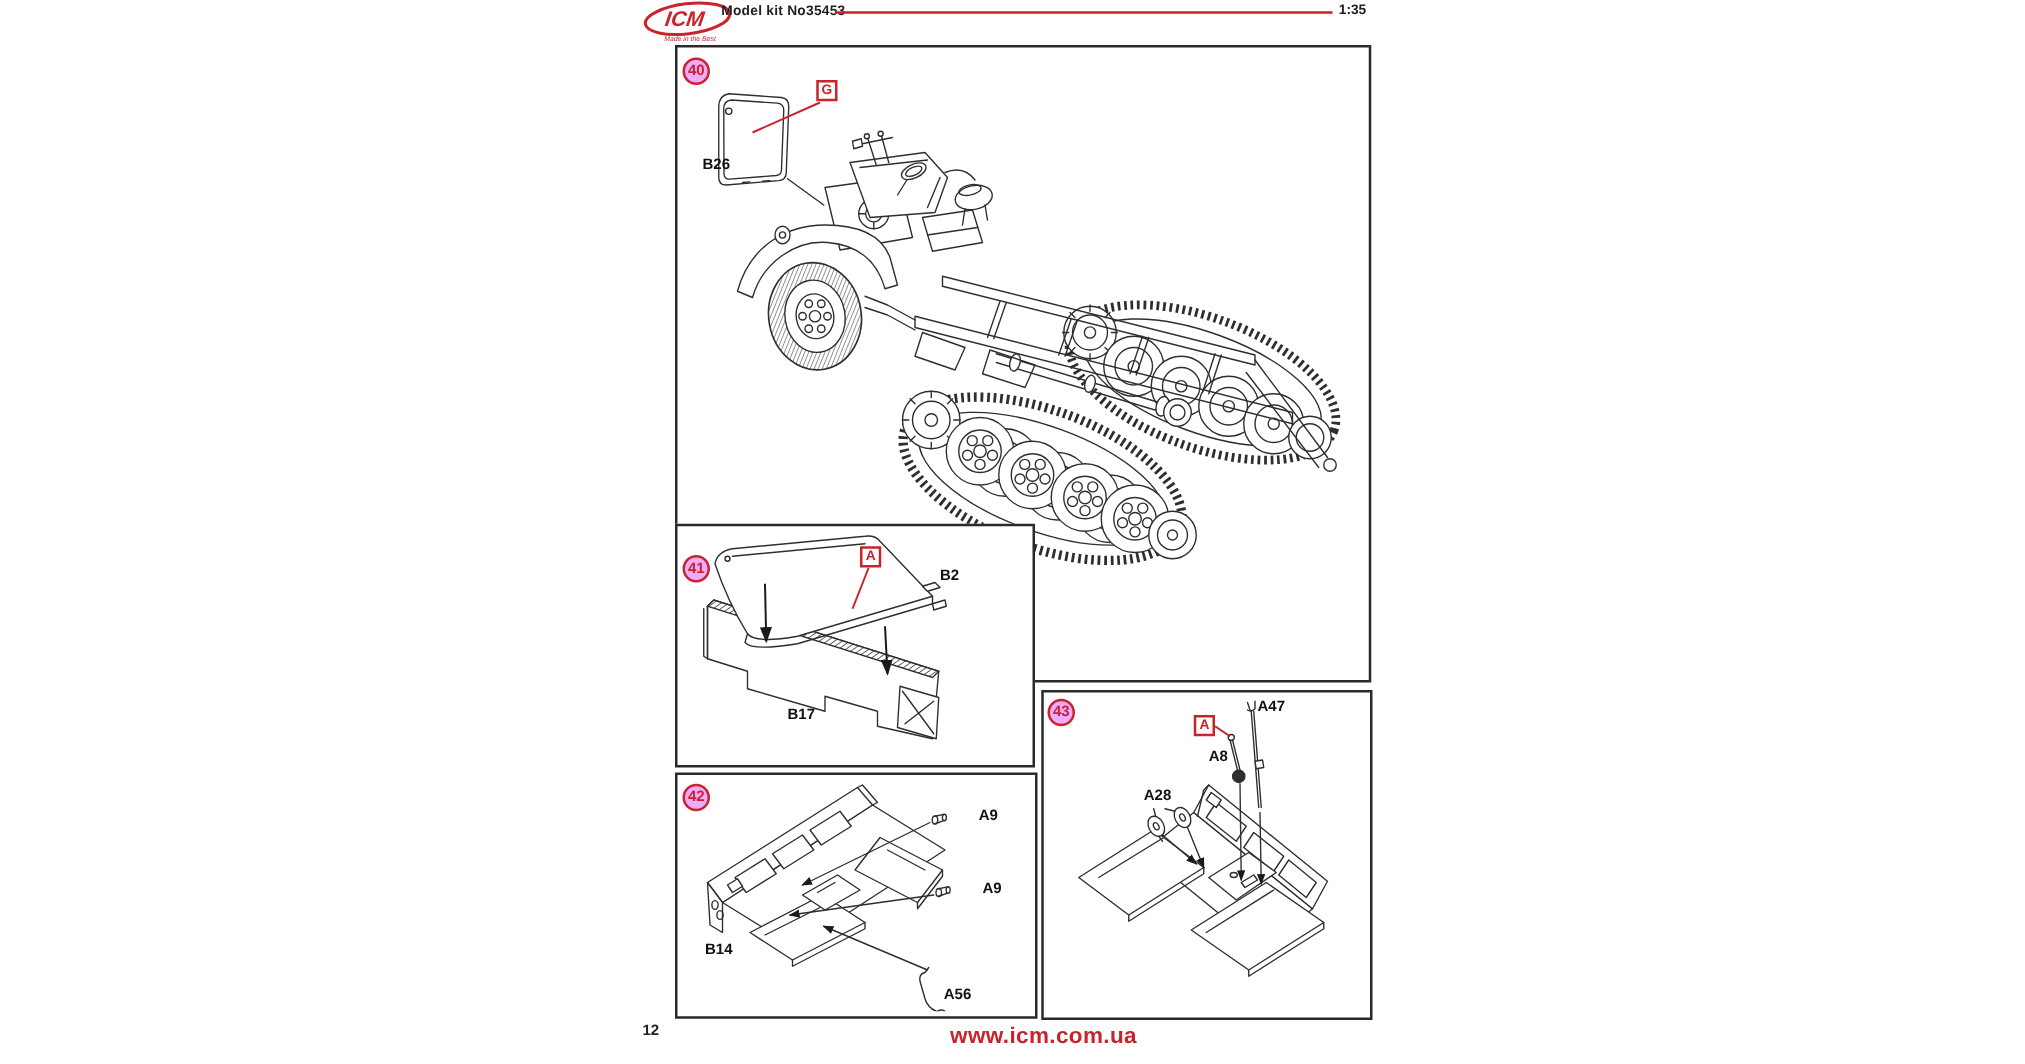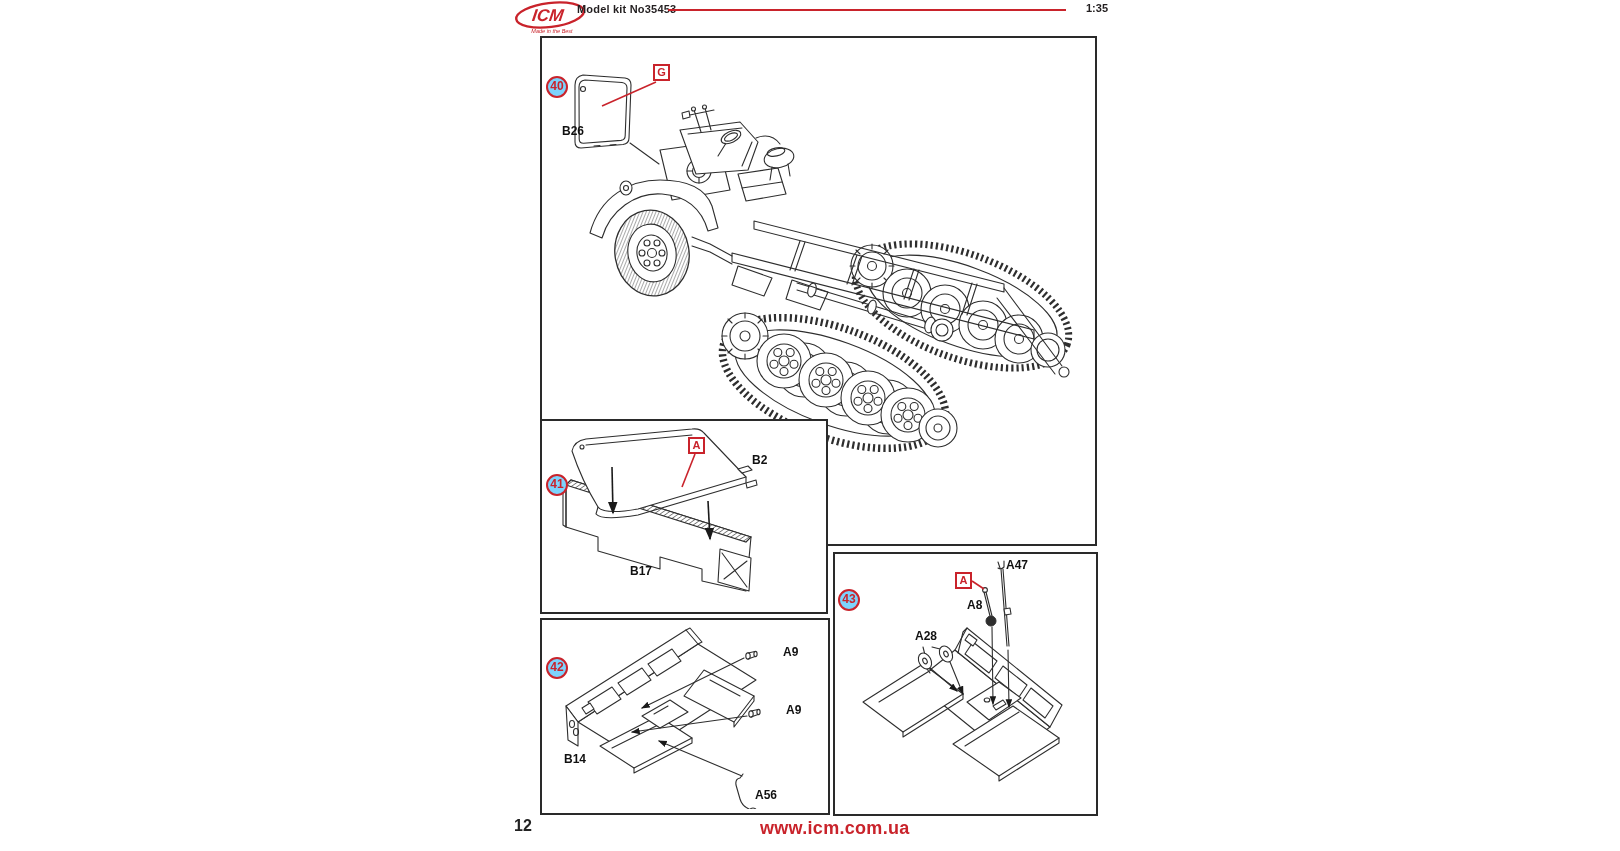--- a/index.html
+++ b/index.html
@@ -5,25 +5,25 @@
   html,body{margin:0;padding:0;background:#ffffff;}
   .page{position:relative;width:1620px;height:851px;background:#fff;overflow:hidden;
         font-family:"Liberation Sans","DejaVu Sans",sans-serif;color:#231f20;}
   .abs{position:absolute;}
   .kit-title{font-size:11px;font-weight:bold;letter-spacing:.2px;}
   .scale{font-size:11px;font-weight:bold;}
   .red-rule{background:#c9232b;height:2px;}
   .stepbox{position:absolute;border:2px solid #2a2a2a;background:#fff;}
   .stepnum{position:absolute;width:22px;height:22px;border:2.2px solid #c9232b;border-radius:50%;
            box-sizing:border-box;color:#c9232b;font-weight:bold;font-size:12px;line-height:17px;
-           text-align:center;background:#7dd3fc;margin-top:30px;}
+           text-align:center;background:#f0abfc;}
   .callout{position:absolute;width:17px;height:17px;border:2.2px solid #c9232b;box-sizing:border-box;
            color:#c9232b;font-weight:bold;font-size:11px;line-height:13px;text-align:center;background:#fff;}
   .plabel{position:absolute;font-size:12px;font-weight:bold;color:#111;white-space:nowrap;}
-  .pageno{position:absolute;font-size:16px;font-weight:bold;color:#222;}
+  .pageno{position:absolute;font-size:12px;font-weight:bold;color:#222;}
   .site{position:absolute;font-size:18px;font-weight:bold;color:#c9232b;letter-spacing:.3px;}
   svg{display:block;}
   .ln{stroke:#2e2e2e;stroke-width:1.1;fill:none;stroke-linecap:round;stroke-linejoin:round;}
   .wh{stroke:#2e2e2e;stroke-width:1.1;fill:#ffffff;stroke-linejoin:round;}
   .rd{stroke:#c9232b;stroke-width:1.6;fill:none;}
   .arw{stroke:#1a1a1a;stroke-width:1.6;fill:none;}
 </style>
 </head>
 <body>
 
@@ -31,21 +31,21 @@
 
   <div class="abs" style="left:506px;top:0px;width:96px;height:38px;">
     <svg width="96" height="38" viewBox="0 0 96 38">
       <ellipse cx="44" cy="15" rx="34" ry="12" fill="none" stroke="#c9232b" stroke-width="2.4" transform="rotate(-7 44 15)"></ellipse>
       <text x="44" y="21" text-anchor="middle" font-size="17" font-weight="bold" font-style="italic" fill="#c9232b" transform="skewX(-8)">ICM</text>
       <text x="46" y="33" text-anchor="middle" font-size="5.5" font-style="italic" fill="#c9232b">Made in the Best</text>
     </svg>
   </div>
   <div class="abs kit-title" style="left:577px;top:3px;">Model kit No35453</div>
   <div class="abs red-rule" style="left:668px;top:9px;width:398px;"></div>
-  <div class="abs scale" style="left:1071px;top:2px;margin-left:15px;">1:35</div>
+  <div class="abs scale" style="left:1071px;top:2px;">1:35</div>
 
   <div class="stepbox" style="left:540px;top:36px;width:553px;height:506px;">
     <svg width="549" height="502" viewBox="0 0 549 502">
       <defs>
         <marker id="ah40" markerWidth="9" markerHeight="8" refX="7" refY="3" orient="auto">
           <path d="M0,0 L8,3 L0,6 Z" fill="#1a1a1a"></path>
           </marker>
         <pattern id="tread40" width="3" height="3" patternUnits="userSpaceOnUse" patternTransform="rotate(32)">
           <line x1="0" y1="0" x2="0" y2="3" stroke="#555" stroke-width="1"></line>
           </pattern>

